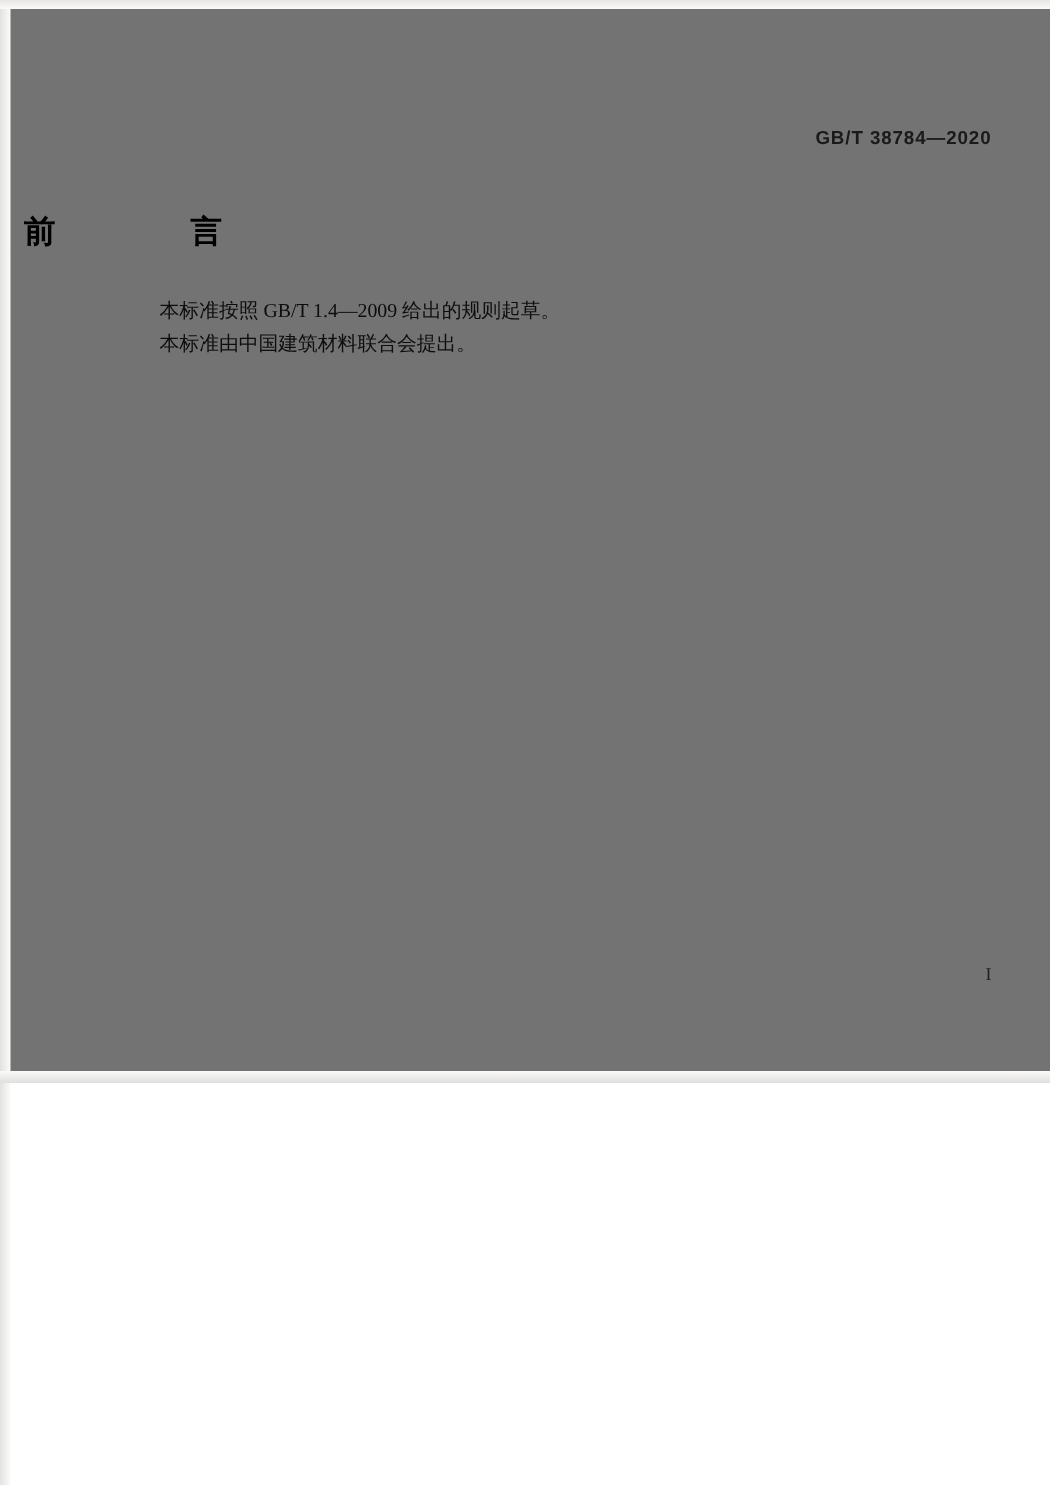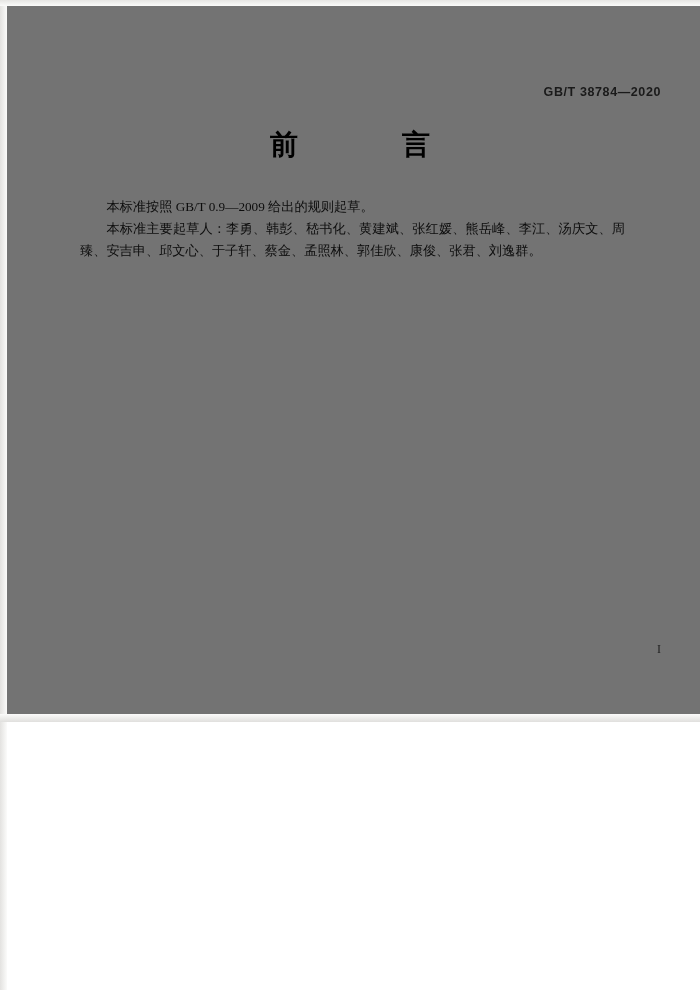--- a/index.html
+++ b/index.html
@@ -62,26 +62,25 @@
     right: 78px;
     font-family: "Liberation Sans", "DejaVu Sans", sans-serif;
     font-size: 12.5px;
     letter-spacing: 0.6px;
     color: #1a1a1a;
     font-weight: 600;
   }
 
   .title {
     position: absolute;
-    top: 126px;
+    top: 140px;
     left: 0;
     width: 700px;
-    text-align: center;
     font-family: "DejaVu Serif", "Liberation Serif", serif;
-    font-size: 28px;
+    font-size: 21px;
     font-weight: bold;
     letter-spacing: 16px;
     text-indent: 16px;
     color: #000;
   }
 
   .body-text {
     position: absolute;
     top: 196px;
     left: 80px;
@@ -113,18 +112,18 @@
   <div class="edge-left"></div>
   <div class="edge-right"></div>
   <div class="edge-top"></div>
   <div class="edge-bottom"></div>
 
   <div class="header">GB/T 38784—2020</div>
 
   <div class="title">前　　言</div>
 
   <div class="body-text">
-    <p>本标准按照 GB/T 0.9—2009 给出的规则起草。</p>
-    <p>本标准主要起草人：李勇、韩彭、嵇书化、黄建斌、张红媛、熊岳峰、李江、汤庆文、周臻、安吉申、邱文心、于子轩、蔡金、孟照林、郭佳欣、康俊、张君、刘逸群。</p>
+    <p>本标准按照 GB/T 1.4—2009 给出的规则起草。</p>
+    <p>本标准由中国建筑材料联合会提出。</p>
   </div>
 
   <div class="page-number">I</div>
 </div>
 
 </body></html>

